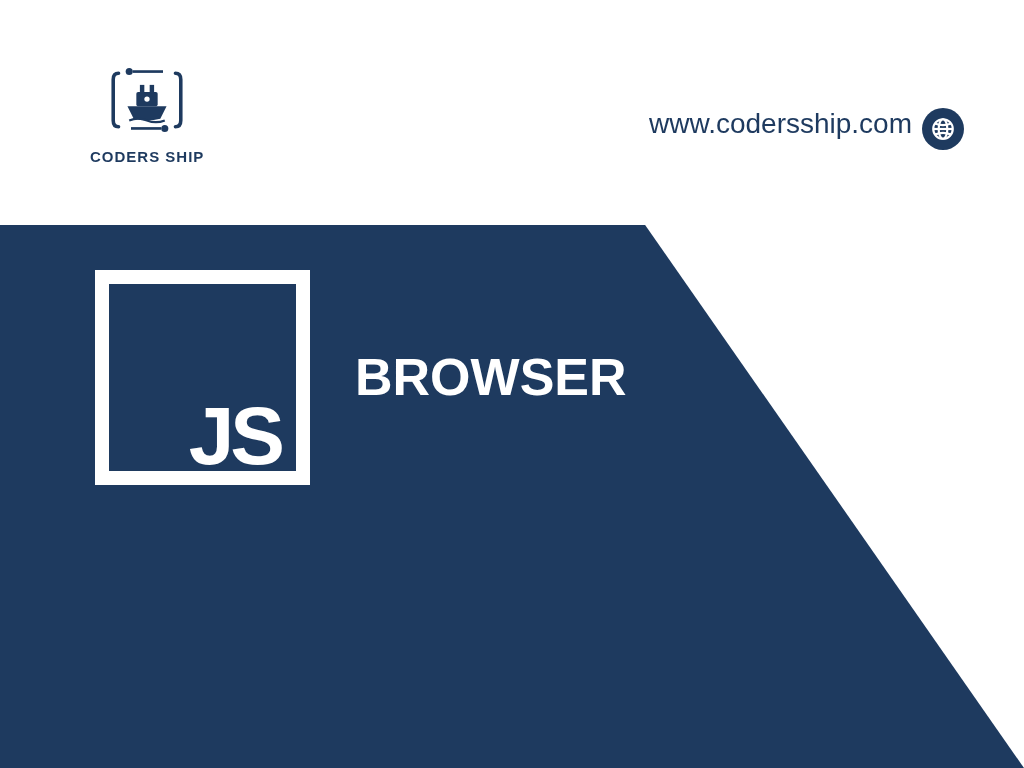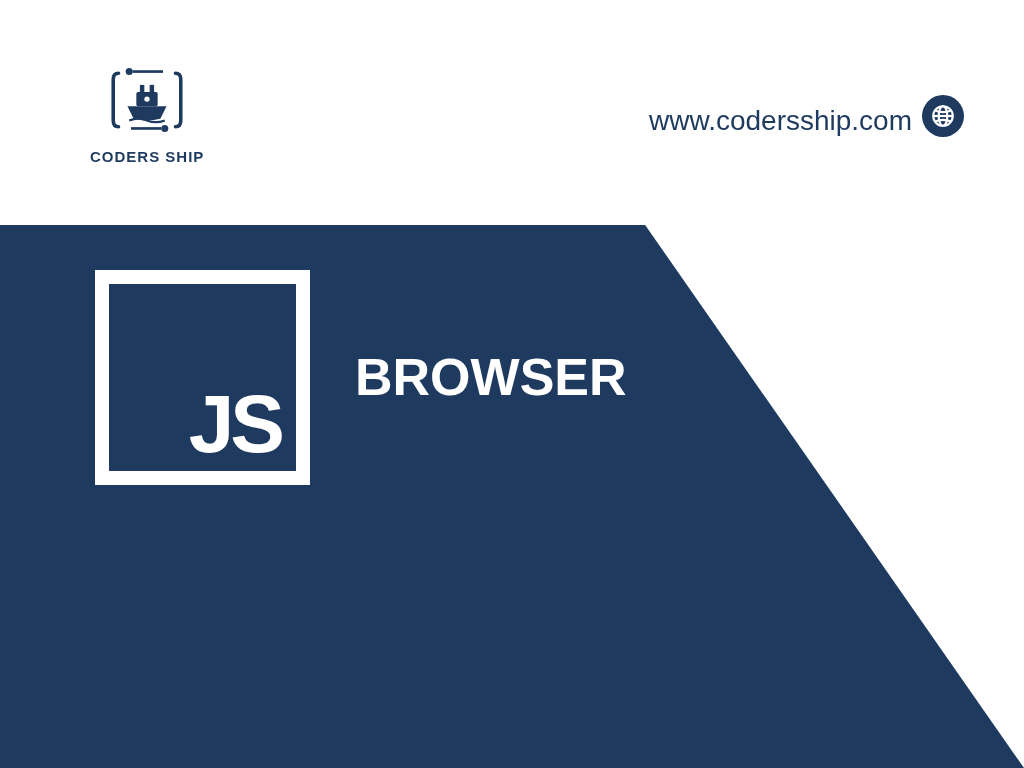--- a/index.html
+++ b/index.html
@@ -47,23 +47,23 @@
     .logo-text {
       font-size: 15px;
       font-weight: 700;
       color: #1e3a5f;
       letter-spacing: 1px;
       text-align: right;
     }
 
     .url-container {
       display: flex;
-      align-items: flex-end;
+      align-items: flex-start;
       gap: 10px;
-      margin-top: 35px;
+      margin-top: 48px;
     }
 
     .url-text {
       font-size: 28px;
       color: #1e3a5f;
       font-weight: 500;
     }
 
     .globe-icon-wrapper {
       width: 42px;
@@ -97,21 +97,21 @@
       margin-bottom: 25px;
     }
 
     .js-badge {
       width: 215px;
       height: 215px;
       border: 14px solid #ffffff;
       display: flex;
       align-items: flex-end;
       justify-content: flex-end;
-      padding: 12px 15px;
+      padding: 0 15px;
       flex-shrink: 0;
     }
 
     .js-badge-text {
       font-size: 82px;
       font-weight: 900;
       color: #ffffff;
       line-height: 0.85;
       letter-spacing: -4px;
     }

